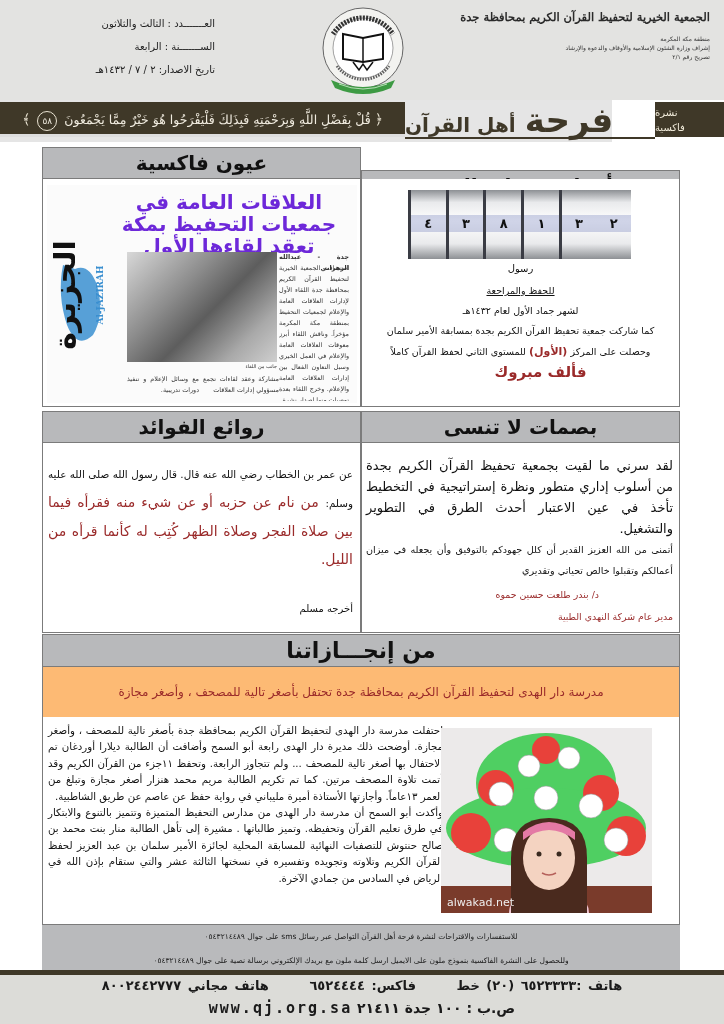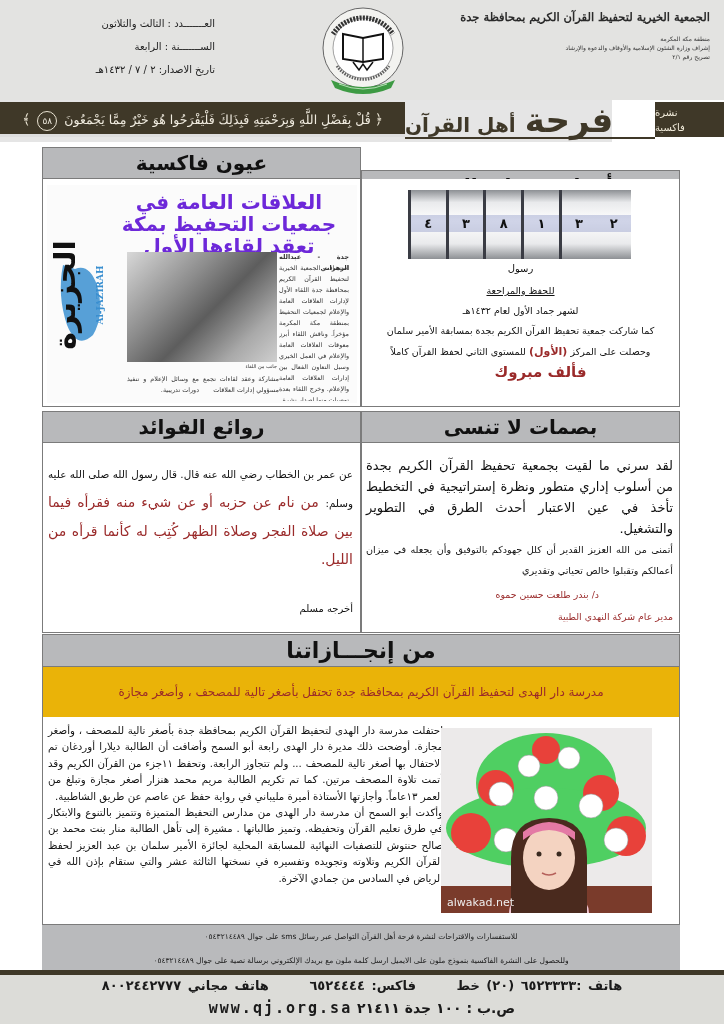--- a/index.html
+++ b/index.html
@@ -44,21 +44,21 @@
 
   
   .clip { position: absolute; left: 4px; top: 6px; width: 310px; height: 218px; background: #fbfbfb; }
   .clip-logo { position: absolute; left: 6px; top: 40px; width: 56px; height: 140px; }
   .clip-headline { position: absolute; right: 8px; top: 6px; width: 240px; text-align: center; font-size: 20px; font-weight: bold; line-height: 22px; direction: rtl; color: #6d28d9; }
   .clip-photo { position: absolute; left: 80px; top: 67px; width: 150px; height: 110px; background: linear-gradient(135deg, #d8d8d8 0%, #8c8c8c 35%, #5d5d5d 55%, #a9a9a9 80%, #cfcfcf 100%); }
   .clip-photo-cap { position: absolute; left: 80px; top: 178px; width: 150px; font-size: 5px; text-align: right; direction: rtl; color: #333; }
   .clip-col { position: absolute; font-size: 6.4px; line-height: 11px; direction: rtl; text-align: justify; color: #333; }
 
   
-  .ach-sub { position: absolute; left: 42px; top: 667px; width: 638px; height: 50px; background: #eab308; border-left: 1px solid #7b7b7b; border-right: 1px solid #7b7b7b; direction: rtl; text-align: center; font-size: 12px; line-height: 50px; color: #9a2a2a; }
+  .ach-sub { position: absolute; left: 42px; top: 667px; width: 638px; height: 50px; background: #fdba74; border-left: 1px solid #7b7b7b; border-right: 1px solid #7b7b7b; direction: rtl; text-align: center; font-size: 12px; line-height: 50px; color: #9a2a2a; }
   .ach-body { position: absolute; left: 42px; top: 717px; width: 638px; height: 208px; background: #fff; border: 1px solid #7b7b7b; border-top: none; }
   .ach-text { position: absolute; left: 5px; top: 6px; width: 395px; direction: rtl; text-align: justify; font-size: 10.2px; line-height: 16.4px; color: #111; }
   .ach-photo { position: absolute; left: 398px; top: 11px; width: 211px; height: 185px; background: #15803d; overflow: hidden; }
 
   
   .contact-strip { position: absolute; left: 42px; top: 925px; width: 638px; height: 48px; background: #b9babc; direction: rtl; text-align: center; font-size: 7.5px; color: #1a1a1a; }
   .contact-strip div { line-height: 24px; }
 
   
   .footer-line { position: absolute; left: 0; top: 970px; width: 724px; height: 5px; background: #3f3828; }

